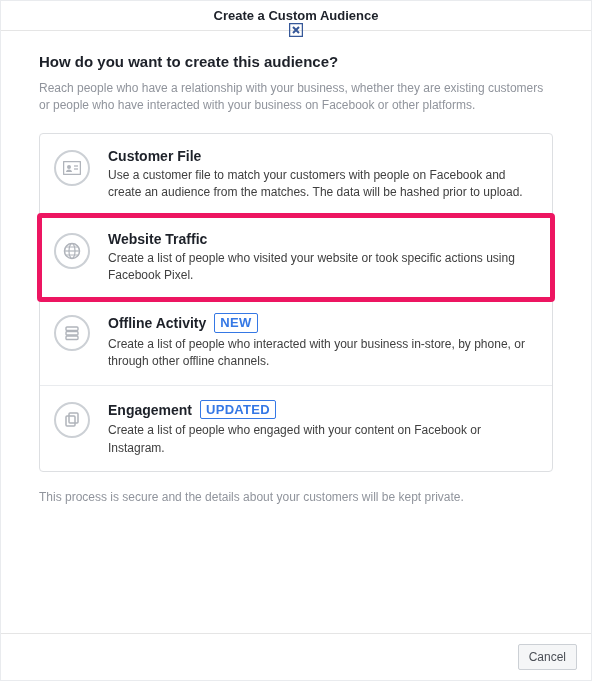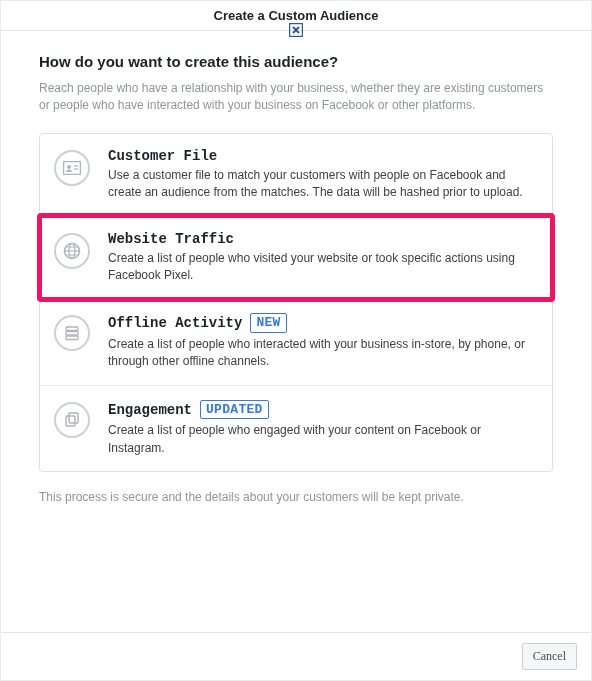--- a/index.html
+++ b/index.html
@@ -94,21 +94,20 @@
     flex: 1;
   }
   .option-title {
     font-size: 14px;
     font-weight: 700;
     color: #1d2129;
     margin: 0 0 3px 0;
     display:flex;
     align-items:center;
     gap:8px;
-    font-family:Liberation Mono, monospace;
   }
   .option-desc {
     font-size: 12px;
     color: #404040;
     line-height: 1.45;
     margin: 0;
   }
   .badge {
     font-size: 13px;
     font-weight: 700;
@@ -133,21 +132,20 @@
     background:#fff;
   }
   .btn-cancel {
     font-size: 12px;
     color: #4b4f56;
     background: #f5f6f7;
     border: 1px solid #ccd0d5;
     border-radius: 2px;
     padding: 5px 10px;
     cursor: pointer;
-    font-family: Liberation Serif, serif;
   }
 </style>
 </head>
 <body>
 
 <div class="dialog">
 
   <div class="dialog-header">
     <span class="dialog-title">Create a Custom Audience</span>
     <span class="close-btn">

